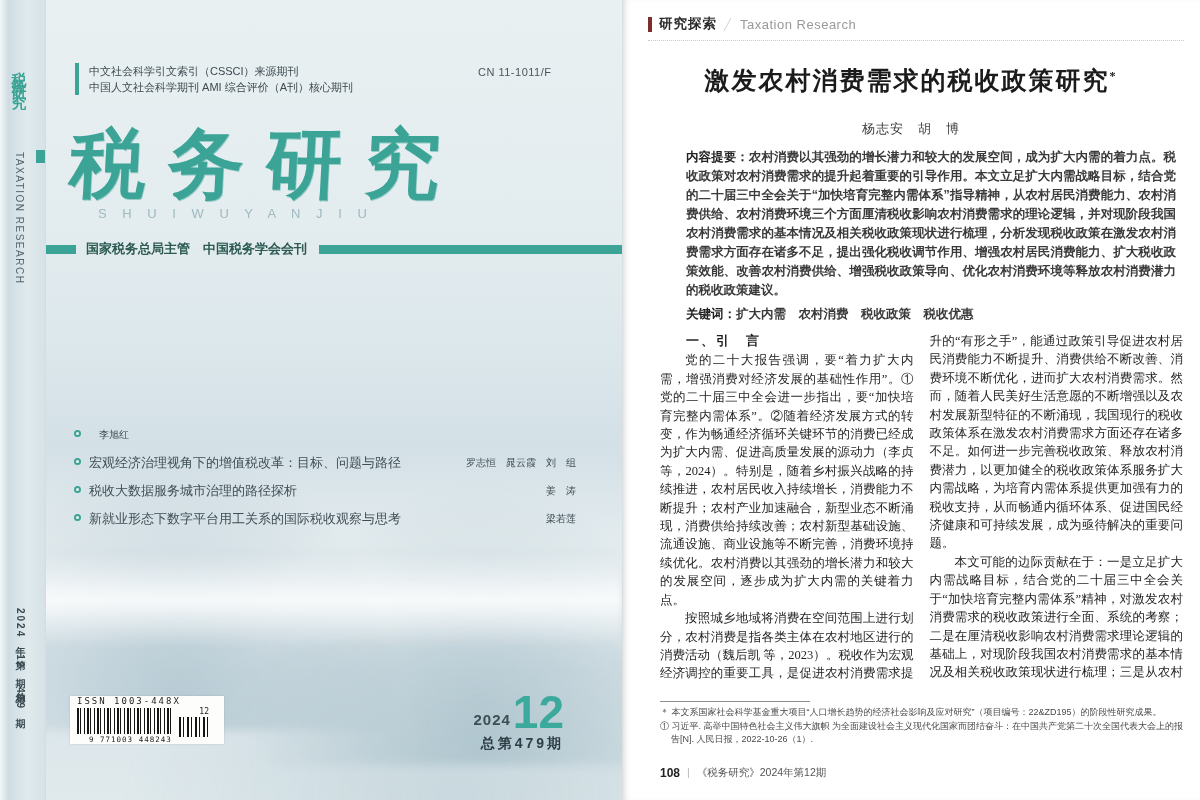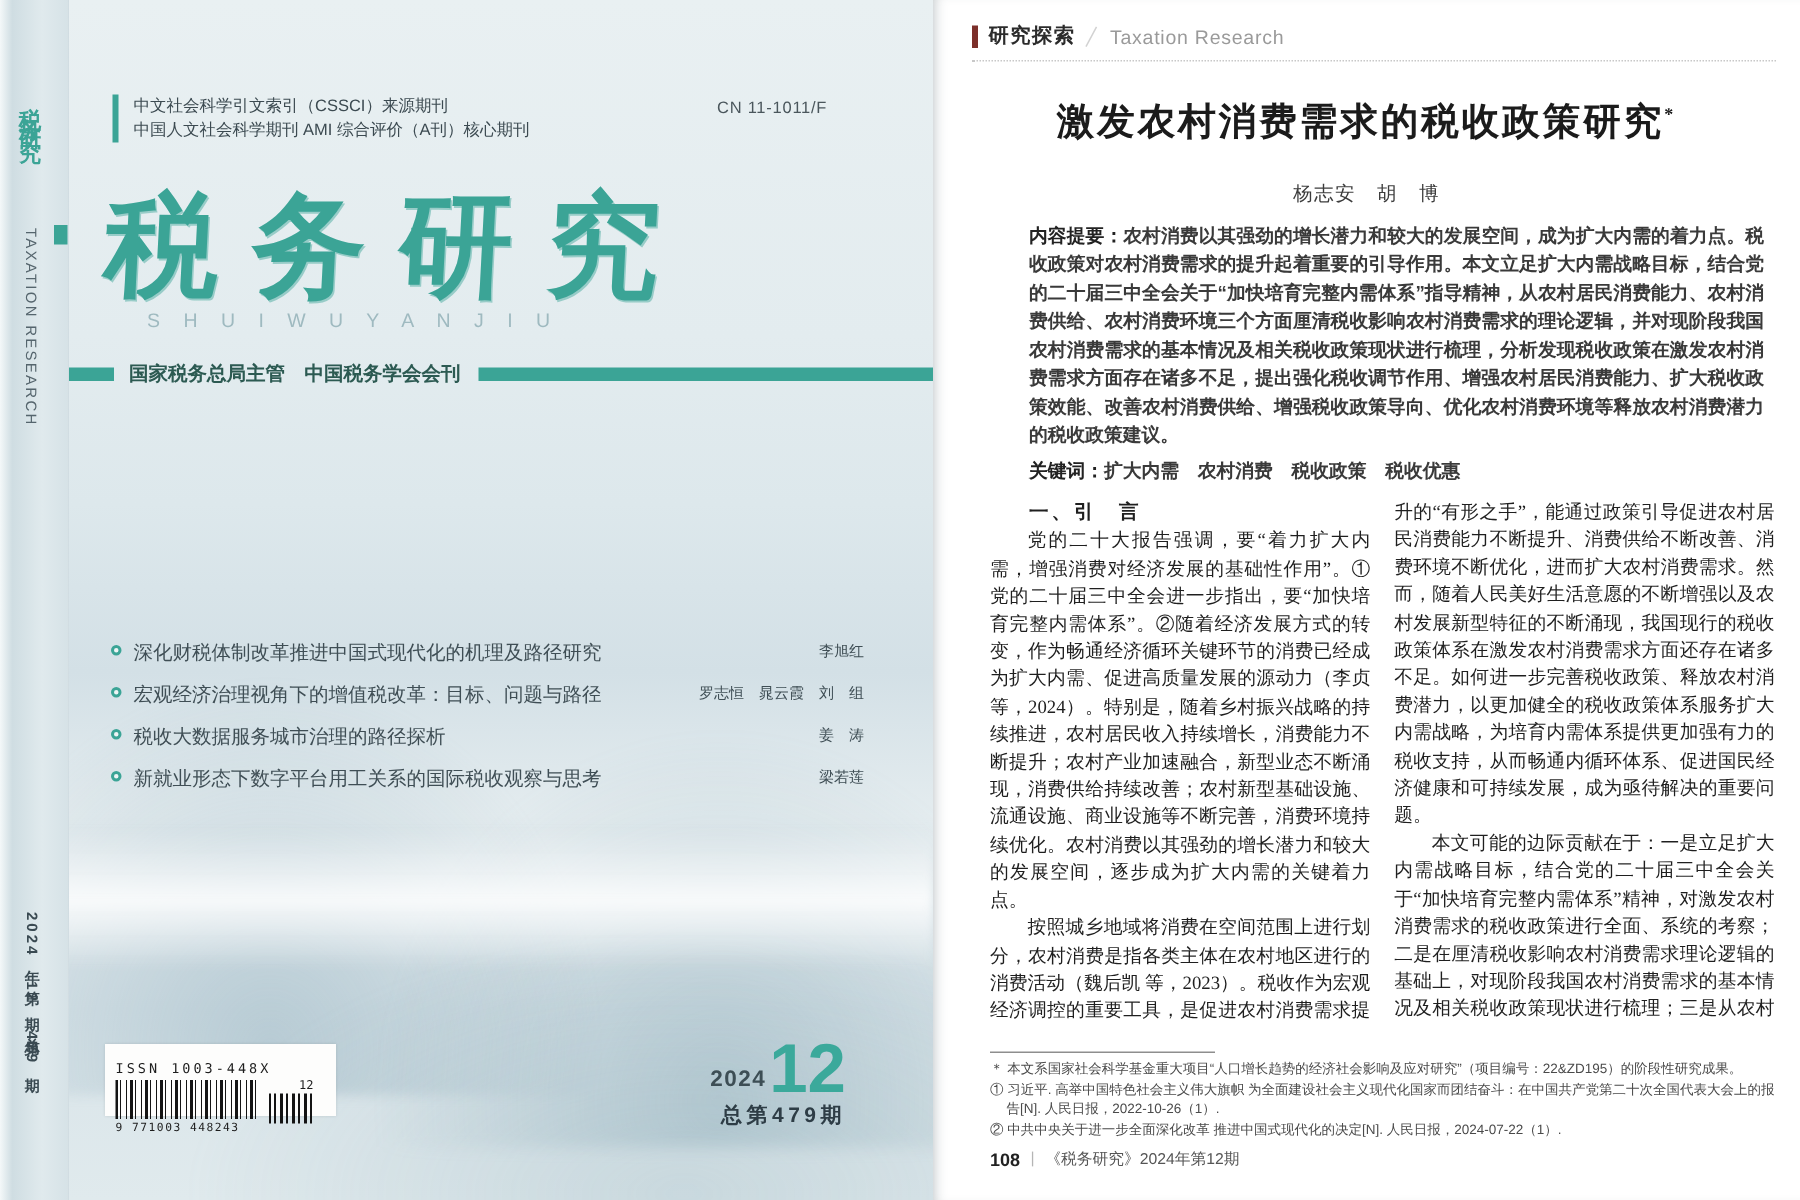--- a/index.html
+++ b/index.html
@@ -47,27 +47,27 @@
   .org-bar-l { flex:1; height:9px; background:#3ba496; }
 
   .articles { position:absolute; left:74px; top:427px; width:502px; }
   .article-row { display:flex; align-items:flex-start; margin-bottom:13px; }
   .bullet { flex:0 0 auto; width:7px; height:7px; border:2px solid #3ba496; border-radius:50%;
             background:#eef4f5; margin:3px 8px 0 0; }
   .article-title { flex:1; font-size:13px; line-height:15px; color:#3f4e55; }
   .article-authors { flex:0 0 auto; font-size:10px; line-height:15px; color:#3f4e55; margin-left:10px; white-space:nowrap; }
 
   .barcode-box { position:absolute; left:70px; top:696px; width:154px; height:48px;
-                 background:#fdfdfc; padding:12px 7px 3px 7px; box-shadow:0 0 2px rgba(0,0,0,.12); }
+                 background:#fdfdfc; padding:0 7px 3px 7px; box-shadow:0 0 2px rgba(0,0,0,.12); }
   .issn { font-family:"DejaVu Sans Mono", monospace; font-size:9px; letter-spacing:2px; color:#1d1d1d; }
   .bars-row { display:flex; margin-top:2px; }
   .bars-main { width:94px; }
   .bars { height:26px;
           background:repeating-linear-gradient(90deg,#141414 0 2px,transparent 2px 3px,#141414 3px 4px,transparent 4px 7px,#141414 7px 8px,transparent 8px 10px); }
-  .bar-digits { font-family:"DejaVu Sans Mono", monospace; font-size:7.5px; letter-spacing:1px; color:#1d1d1d; margin-top:1px; white-space:nowrap; }
+  .bar-digits { font-family:"DejaVu Sans Mono", monospace; font-size:7.5px; letter-spacing:1px; color:#1d1d1d; margin-top:1px; white-space:nowrap;margin-left:12px; }
   .bars-addon { width:30px; margin-left:8px; }
   .addon-num { font-family:"DejaVu Sans Mono", monospace; font-size:8px; color:#1d1d1d; text-align:right; line-height:8px; }
   .addon-bars { height:20px; margin-top:1px;
           background:repeating-linear-gradient(90deg,#141414 0 2px,transparent 2px 4px,#141414 4px 5px,transparent 5px 8px); }
 
   .issue-block { position:absolute; right:58px; top:694px; text-align:right; }
   .year-row { display:flex; align-items:flex-end; justify-content:flex-end; }
   .year { font-size:15px; font-weight:bold; color:#3d4e55; letter-spacing:1px; margin-bottom:4px; }
   .issue-no { font-size:46px; line-height:.82; font-weight:bold; color:#3ba99b; margin-left:2px; }
   .total-issue { font-size:14px; font-weight:bold; color:#2e3d46; letter-spacing:3px; margin-top:3px; white-space:nowrap; }
@@ -138,21 +138,20 @@
 
   <div class="org-row">
     <div class="org-bar-s"></div>
     <div class="org-text">国家税务总局主管　中国税务学会会刊</div>
     <div class="org-bar-l"></div>
   </div>
 
   <div class="articles">
     <div class="article-row">
       <span class="bullet"></span>
-      <span class="article-title">深化财税体制改革推进中国式现代化的机理及路径研究</span>
       <span class="article-authors">李旭红</span>
     </div>
     <div class="article-row">
       <span class="bullet"></span>
       <span class="article-title">宏观经济治理视角下的增值税改革：目标、问题与路径</span>
       <span class="article-authors">罗志恒　晁云霞　刘　组</span>
     </div>
     <div class="article-row">
       <span class="bullet"></span>
       <span class="article-title">税收大数据服务城市治理的路径探析</span>
@@ -216,21 +215,20 @@
     <h3>一、引　言</h3>
     <p>党的二十大报告强调，要“着力扩大内需，增强消费对经济发展的基础性作用”。①党的二十届三中全会进一步指出，要“加快培育完整内需体系”。②随着经济发展方式的转变，作为畅通经济循环关键环节的消费已经成为扩大内需、促进高质量发展的源动力（李贞 等，2024）。特别是，随着乡村振兴战略的持续推进，农村居民收入持续增长，消费能力不断提升；农村产业加速融合，新型业态不断涌现，消费供给持续改善；农村新型基础设施、流通设施、商业设施等不断完善，消费环境持续优化。农村消费以其强劲的增长潜力和较大的发展空间，逐步成为扩大内需的关键着力点。</p>
     <p>按照城乡地域将消费在空间范围上进行划分，农村消费是指各类主体在农村地区进行的消费活动（魏后凯 等，2023）。税收作为宏观经济调控的重要工具，是促进农村消费需求提升的“有形之手”，能通过政策引导促进农村居民消费能力不断提升、消费供给不断改善、消费环境不断优化，进而扩大农村消费需求。然而，随着人民美好生活意愿的不断增强以及农村发展新型特征的不断涌现，我国现行的税收政策体系在激发农村消费需求方面还存在诸多不足。如何进一步完善税收政策、释放农村消费潜力，以更加健全的税收政策体系服务扩大内需战略，为培育内需体系提供更加强有力的税收支持，从而畅通内循环体系、促进国民经济健康和可持续发展，成为亟待解决的重要问题。</p>
     <p>本文可能的边际贡献在于：一是立足扩大内需战略目标，结合党的二十届三中全会关于“加快培育完整内需体系”精神，对激发农村消费需求的税收政策进行全面、系统的考察；二是在厘清税收影响农村消费需求理论逻辑的基础上，对现阶段我国农村消费需求的基本情况及相关税收政策现状进行梳理；三是从农村居民消费能力、农村消费供给、农村消费环境三个角度深入分析现行税收政策在激发农村消费需求过程中存在的问题，并提供相应的税收政策方案设计。</p>
   </div>
 
   <div class="rp-footnotes">
     <div class="fn-rule"></div>
     <div class="fn">＊ 本文系国家社会科学基金重大项目“人口增长趋势的经济社会影响及应对研究”（项目编号：22&amp;ZD195）的阶段性研究成果。</div>
     <div class="fn">① 习近平. 高举中国特色社会主义伟大旗帜 为全面建设社会主义现代化国家而团结奋斗：在中国共产党第二十次全国代表大会上的报告[N]. 人民日报，2022-10-26（1）.</div>
-    <div class="fn">② 中共中央关于进一步全面深化改革 推进中国式现代化的决定[N]. 人民日报，2024-07-22（1）.</div>
   </div>
 
   <div class="rp-footer">
     <span class="pg-num">108</span>
     <span class="pg-sep">|</span>
     <span>《税务研究》2024年第12期</span>
   </div>
 
 </div>
 

